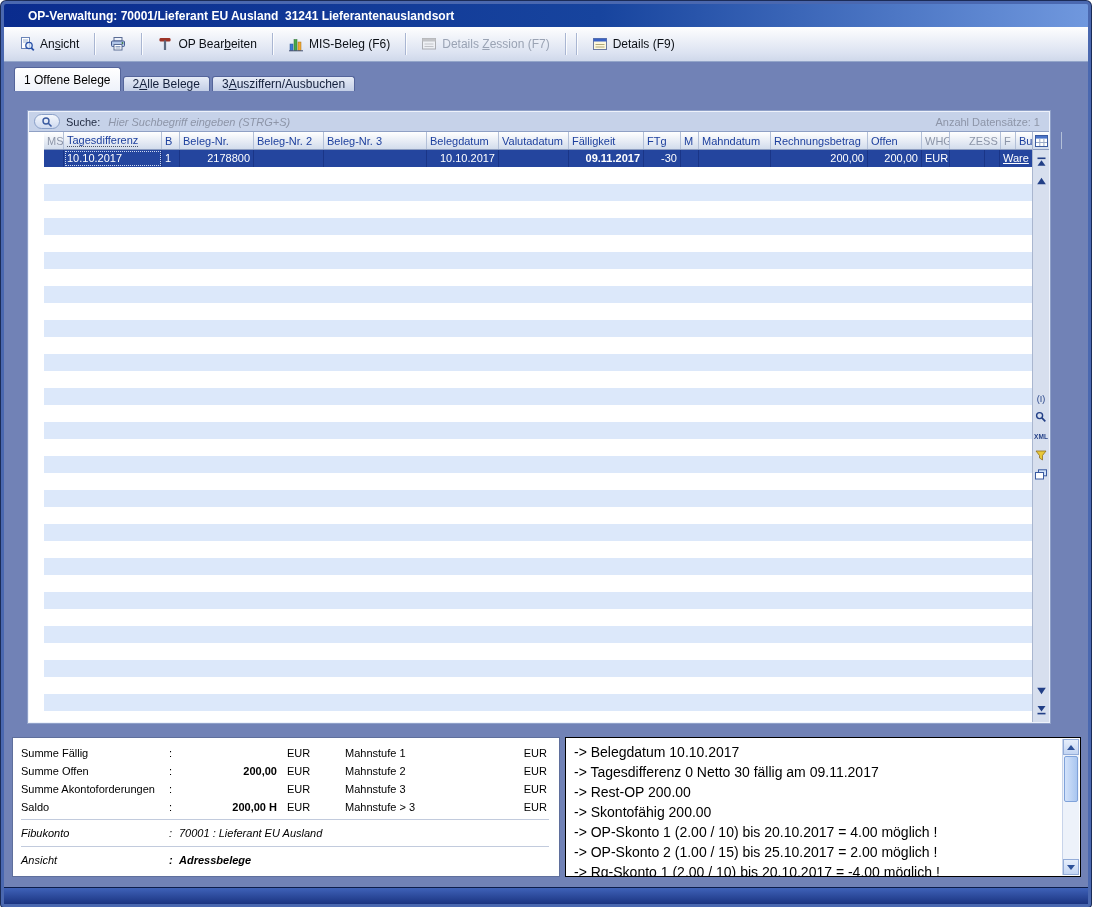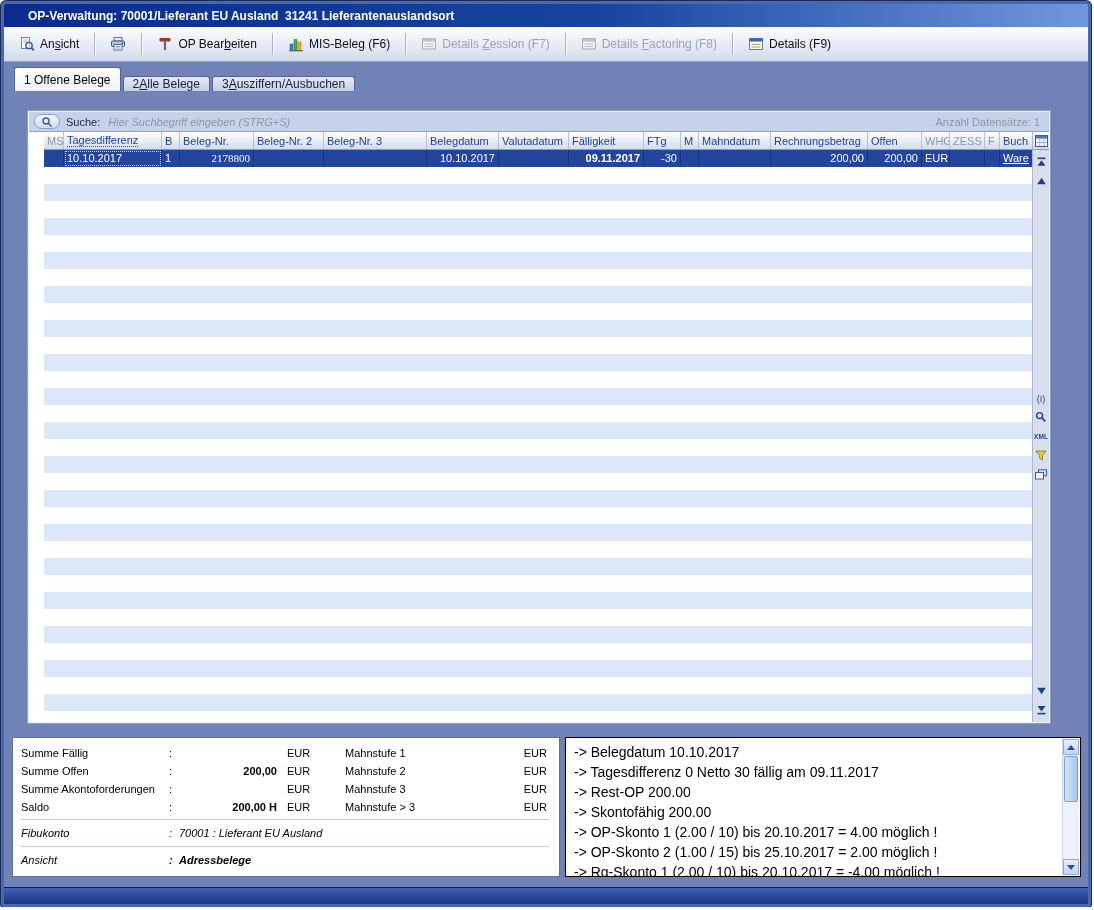--- a/index.html
+++ b/index.html
@@ -195,31 +195,20 @@
           <svg width="16" height="16" viewBox="0 0 16 16">
             <rect x="1.5" y="2.5" width="13" height="10.5" fill="#f2f4f8" stroke="#707c94"></rect>
             <rect x="1.5" y="2.5" width="13" height="3" fill="#8aa0c8"></rect>
             <line x1="3.5" y1="8" x2="12.5" y2="8" stroke="#98a4b8"></line>
             <line x1="3.5" y1="10.5" x2="12.5" y2="10.5" stroke="#98a4b8"></line>
           </svg>
         </span>
         <span class="tb-label">Details <u>Z</u>ession (F7)</span>
       </button>
       <div class="tsep"></div>
-      <button class="tbtn disabled" type="button">
-        <span class="tb-ico">
-          <svg width="16" height="16" viewBox="0 0 16 16">
-            <rect x="1.5" y="2.5" width="13" height="10.5" fill="#f6f0ee" stroke="#707c94"></rect>
-            <rect x="1.5" y="2.5" width="13" height="3" fill="#c08a84"></rect>
-            <line x1="3.5" y1="8" x2="12.5" y2="8" stroke="#b0a0a0"></line>
-            <line x1="3.5" y1="10.5" x2="12.5" y2="10.5" stroke="#b0a0a0"></line>
-          </svg>
-        </span>
-        <span class="tb-label">Details <u>F</u>actoring (F8)</span>
-      </button>
       <div class="tsep"></div>
       <button class="tbtn" type="button">
         <span class="tb-ico">
           <svg width="16" height="16" viewBox="0 0 16 16">
             <rect x="1.5" y="2.5" width="13" height="11" fill="#fdf8dc" stroke="#6a7aa0"></rect>
             <rect x="1.5" y="2.5" width="13" height="3" fill="#3a62c4"></rect>
             <line x1="3.5" y1="8.5" x2="12.5" y2="8.5" stroke="#b0a878"></line>
             <line x1="3.5" y1="11" x2="12.5" y2="11" stroke="#b0a878"></line>
           </svg>
         </span>
@@ -289,36 +278,36 @@
               </div>
               <div class="hcell" style="width: 97px;">
                 <span class="htext">Rechnungsbetrag</span>
               </div>
               <div class="hcell" style="width: 54px;">
                 <span class="htext">Offen</span>
               </div>
               <div class="hcell muted" style="width: 28px;">
                 <span class="htext">WHG</span>
               </div>
-              <div class="hcell muted" style="width: 35px;">
+              <div class="hcell muted" style="width: 35px; margin-left: 16px;">
                 <span class="htext">ZESS</span>
               </div>
               <div class="hcell muted" style="width: 15px;">
                 <span class="htext">F</span>
               </div>
               <div class="hcell" style="width: 46px;">
                 <span class="htext">Buch</span>
               </div>
             </div>
           <div class="grid-rows">
               <div class="grow selected">
                 <div class="gcell" style="width: 20px; text-align: left;"></div>
                 <div class="gcell focus" style="width: 98px; text-align: left;">10.10.2017</div>
                 <div class="gcell" style="width: 18px; text-align: left;">1</div>
-                <div class="gcell" style="width: 74px; text-align: right; font-family: Liberation Serif, serif;">2178800</div>
+                <div class="gcell" style="width: 74px; text-align: right;">2178800</div>
                 <div class="gcell" style="width: 70px; text-align: left;"></div>
                 <div class="gcell" style="width: 103px; text-align: left;"></div>
                 <div class="gcell" style="width: 72px; text-align: right;">10.10.2017</div>
                 <div class="gcell" style="width: 70px; text-align: right;"></div>
                 <div class="gcell" style="width: 75px; text-align: right; font-weight: bold;">09.11.2017</div>
                 <div class="gcell" style="width: 37px; text-align: right;">-30</div>
                 <div class="gcell" style="width: 18px; text-align: left;"></div>
                 <div class="gcell" style="width: 72px; text-align: right;"></div>
                 <div class="gcell" style="width: 97px; text-align: right;">200,00</div>
                 <div class="gcell" style="width: 54px; text-align: right;">200,00</div>

